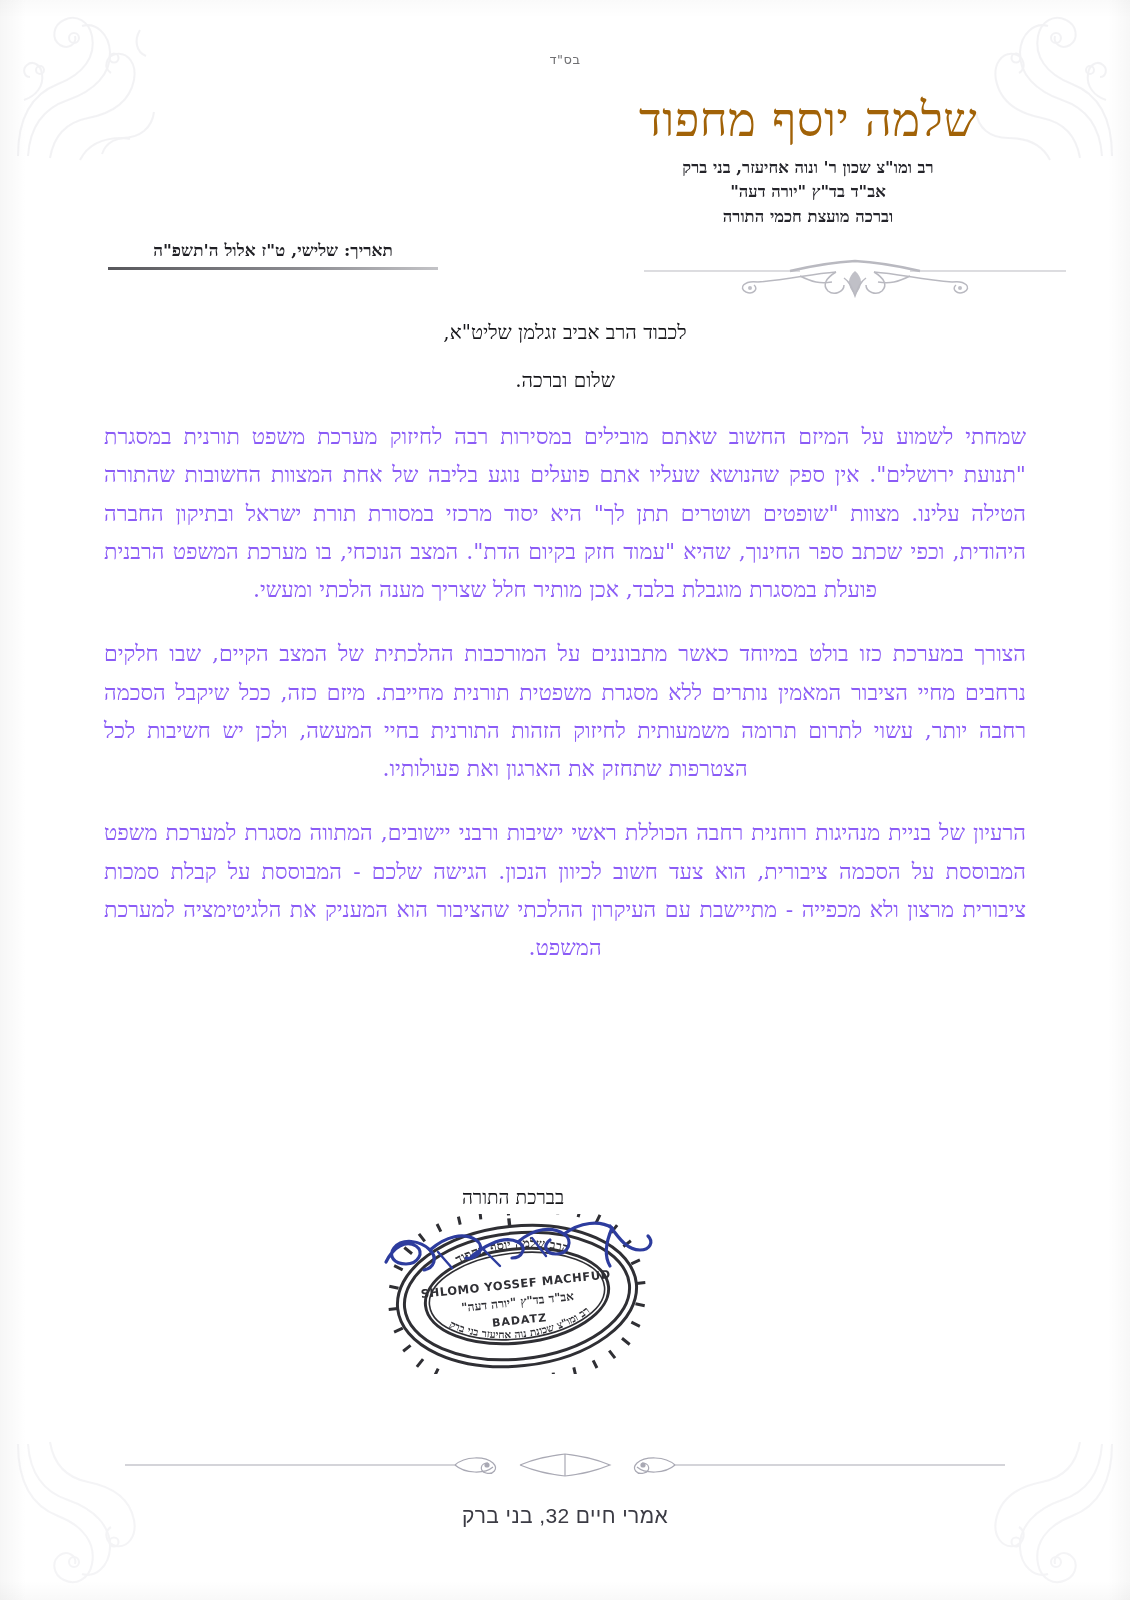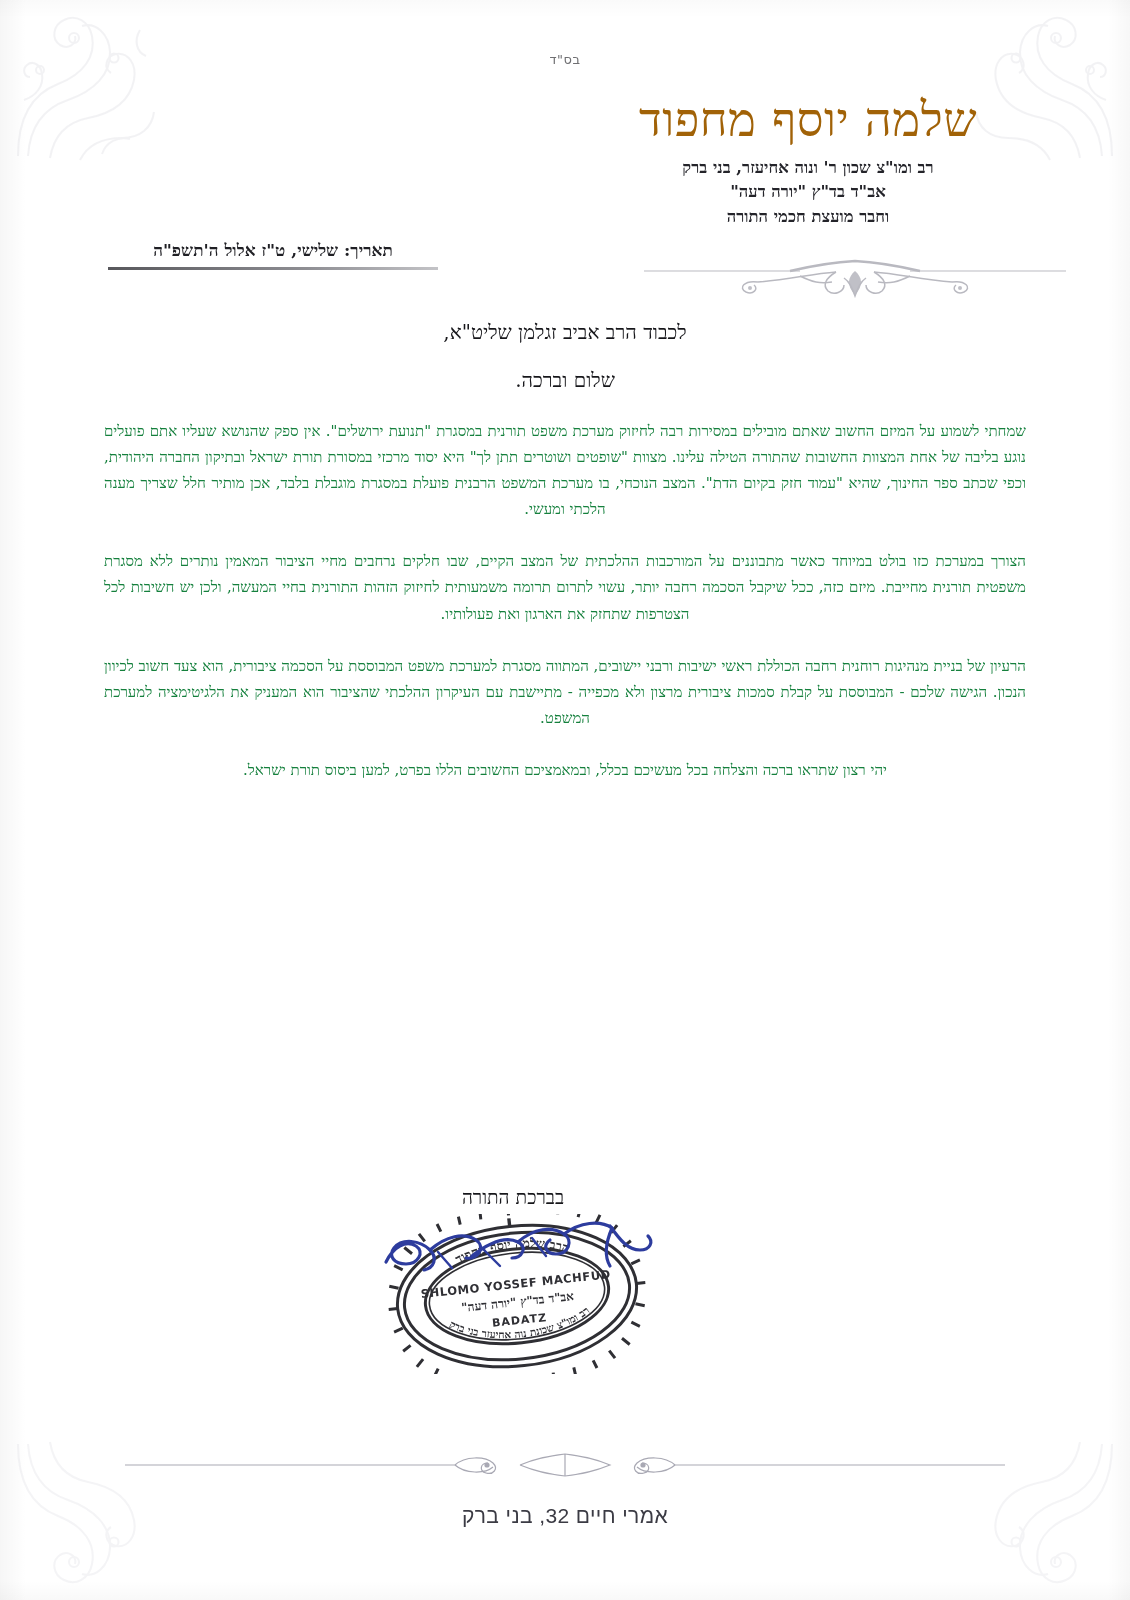--- a/index.html
+++ b/index.html
@@ -123,23 +123,23 @@
     text-align: center;
     font-family: "DejaVu Serif", serif;
     font-size: 20px;
     color: #16161a;
     line-height: 1.0;
   }
   .salutation .s-line { margin-bottom: 28px; }
 
   .para {
     font-family: "DejaVu Serif", serif;
-    font-size: 15px;
+    font-size: 22px;
     line-height: 1.74;
-    color: #15803d;
+    color: #8b5cf6;
     text-align: justify;
     text-align-last: center;
     margin: 0 0 26px 0;
     padding: 0 8px;
   }
   .para.last { text-align-last: center; }
 
   
   .sig-area {
     position: absolute;
@@ -239,21 +239,21 @@
     </g>
   </svg>
 
   <div class="bsd">בס"ד</div>
 
   <div class="letterhead">
     <div class="lh-name">שלמה יוסף מחפוד</div>
     <div class="lh-sub">
       <div>רב ומו"צ שכון ר' ונוה אחיעזר, בני ברק</div>
       <div>אב"ד בד"ץ "יורה דעה"</div>
-      <div>וחבר מועצת חכמי התורה</div>
+      <div>וברכה מועצת חכמי התורה</div>
     </div>
   </div>
 
   <svg class="flourish" viewBox="0 0 430 46">
     <g fill="none" stroke="#8f8f9b" stroke-width="1.5">
       <path d="M4 19 L160 19" stroke-width="1"></path>
       <path d="M426 19 L270 19" stroke-width="1"></path>
       <path d="M150 19 C180 12 196 10 215 9 C234 10 250 12 280 19" stroke-width="2.6"></path>
       <path d="M118 30 C104 28 98 36 106 40 C113 43 119 37 114 33"></path>
       <path d="M312 30 C326 28 332 36 324 40 C317 43 311 37 316 33"></path>
@@ -279,21 +279,20 @@
 
   <div class="body-wrap">
     <div class="salutation">
       <div class="s-line">לכבוד הרב אביב זגלמן שליט"א,</div>
       <div class="s-line">שלום וברכה.</div>
     </div>
 
     <p class="para">שמחתי לשמוע על המיזם החשוב שאתם מובילים במסירות רבה לחיזוק מערכת משפט תורנית במסגרת "תנועת ירושלים". אין ספק שהנושא שעליו אתם פועלים נוגע בליבה של אחת המצוות החשובות שהתורה הטילה עלינו. מצוות "שופטים ושוטרים תתן לך" היא יסוד מרכזי במסורת תורת ישראל ובתיקון החברה היהודית, וכפי שכתב ספר החינוך, שהיא "עמוד חזק בקיום הדת". המצב הנוכחי, בו מערכת המשפט הרבנית פועלת במסגרת מוגבלת בלבד, אכן מותיר חלל שצריך מענה הלכתי ומעשי.</p>
     <p class="para">הצורך במערכת כזו בולט במיוחד כאשר מתבוננים על המורכבות ההלכתית של המצב הקיים, שבו חלקים נרחבים מחיי הציבור המאמין נותרים ללא מסגרת משפטית תורנית מחייבת. מיזם כזה, ככל שיקבל הסכמה רחבה יותר, עשוי לתרום תרומה משמעותית לחיזוק הזהות התורנית בחיי המעשה, ולכן יש חשיבות לכל הצטרפות שתחזק את הארגון ואת פעולותיו.</p>
     <p class="para">הרעיון של בניית מנהיגות רוחנית רחבה הכוללת ראשי ישיבות ורבני יישובים, המתווה מסגרת למערכת משפט המבוססת על הסכמה ציבורית, הוא צעד חשוב לכיוון הנכון. הגישה שלכם - המבוססת על קבלת סמכות ציבורית מרצון ולא מכפייה - מתיישבת עם העיקרון ההלכתי שהציבור הוא המעניק את הלגיטימציה למערכת המשפט.</p>
-    <p class="para last">יהי רצון שתראו ברכה והצלחה בכל מעשיכם בכלל, ובמאמציכם החשובים הללו בפרט, למען ביסוס תורת ישראל.</p>
   </div>
 
   <div class="sig-area">
     <div class="sig-closing">בברכת התורה</div>
 
     <div class="stamp-holder">
       <svg class="stamp-svg" width="270" height="160" viewBox="0 0 270 160">
         <g transform="rotate(-6 135 82)">
 
           <g fill="none" stroke="#2f2f34" stroke-width="3">

